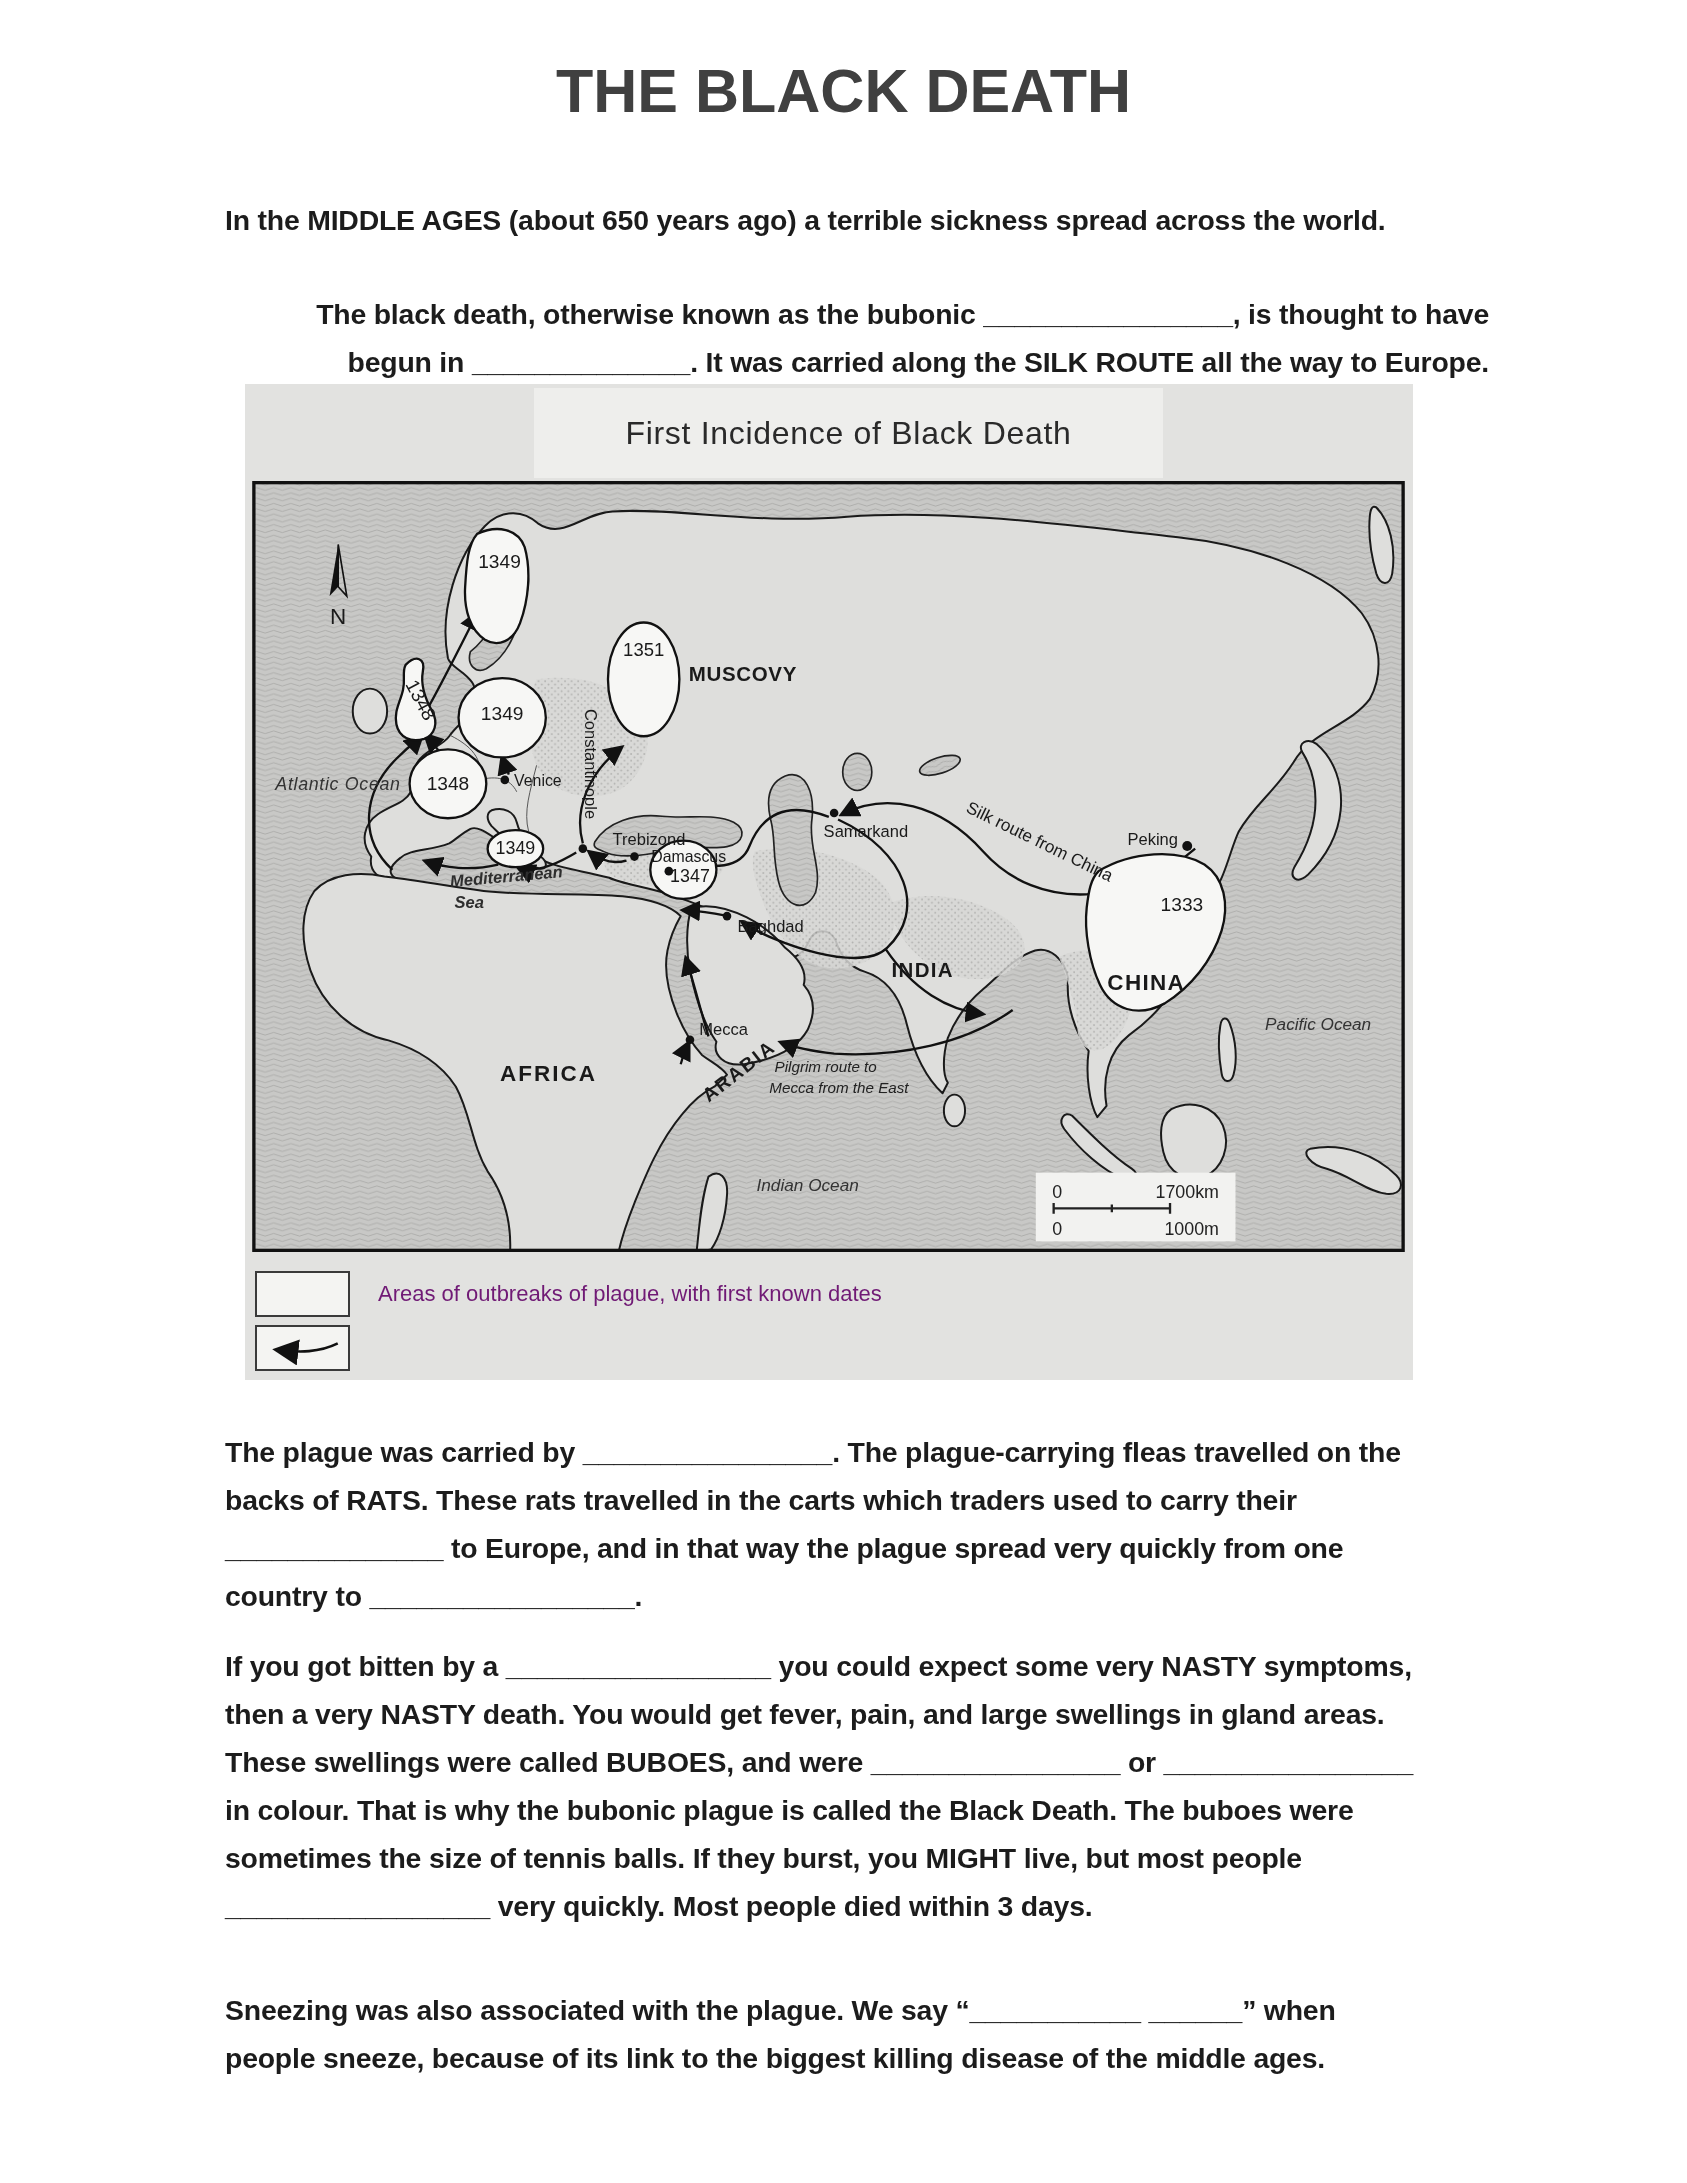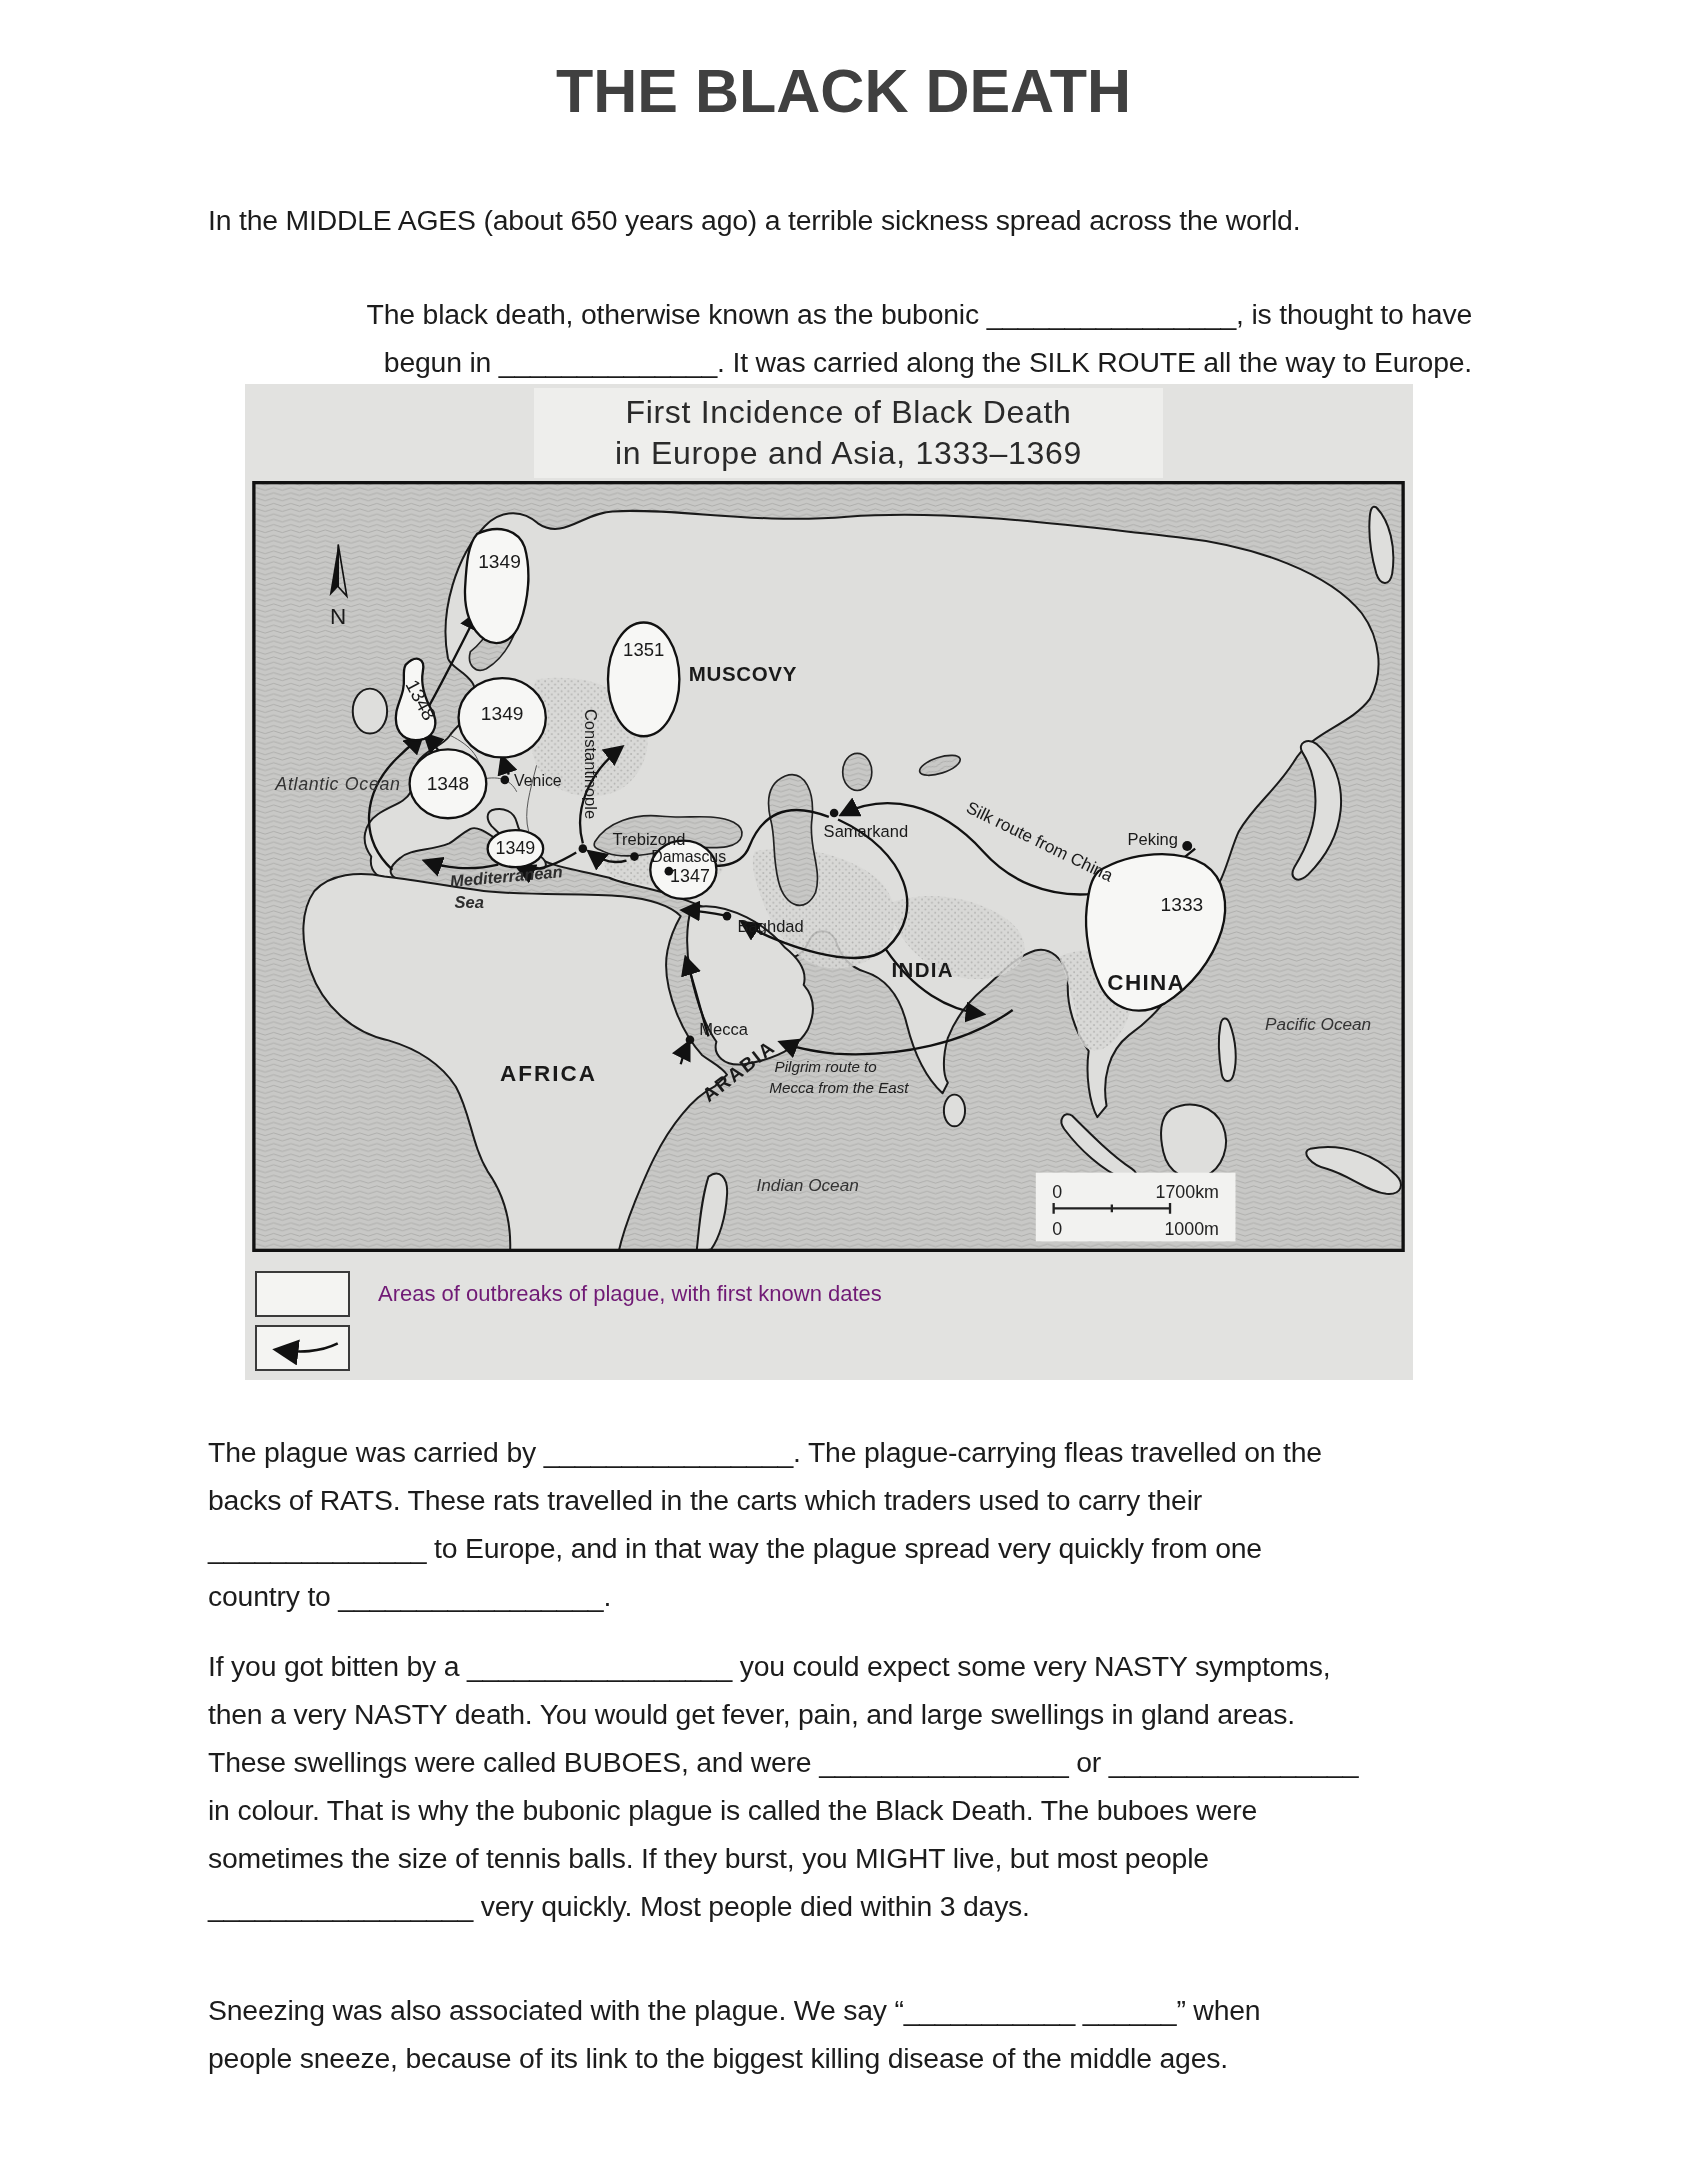--- a/index.html
+++ b/index.html
@@ -5,22 +5,22 @@
   html,body{margin:0;padding:0;}
   body{
     width:1687px;height:2183px;position:relative;background:#ffffff;
     font-family:"Liberation Sans", sans-serif;color:#1c1c1c;
   }
   .page-title{
     position:absolute;top:56px;left:0;right:0;margin:0;
     text-align:center;font-size:61px;font-weight:700;letter-spacing:0;color:#404040;
   }
   .para{
-    position:absolute;left:208px;width:1264px;
-    font-size:28.4px;line-height:48px;white-space:pre-line;letter-spacing:-0.2px;
+    position:absolute;left:225px;width:1264px;
+    font-size:28.4px;line-height:48px;white-space:pre-line;letter-spacing:-0.2px;font-weight:bold;
   }
   #para-intro{top:196px;}
   #para-origin{top:290px;text-align:right;}
   #para-carried{top:1428px;}
   #para-symptoms{top:1642px;}
   #para-sneezing{top:1986px;}
   .figure{
     position:absolute;left:245px;top:384px;width:1168px;height:996px;
     background:#e2e2e0;
   }
@@ -48,21 +48,20 @@
 
 <h1 class="page-title">THE BLACK DEATH</h1>
 
 <div class="para" id="para-intro">In the MIDDLE AGES (about 650 years ago) a terrible sickness spread across the world.</div>
 <div class="para" id="para-origin">The black death, otherwise known as the bubonic ________________, is thought to have
 begun in ______________. It was carried along the SILK ROUTE all the way to Europe.</div>
 
 <div class="figure">
   <div class="figure-title-band">
     <div>First Incidence of Black Death</div>
-    <div>in Europe and Asia, 1333–1369</div>
   </div>
 
   <svg class="map-svg" width="1153" height="771" viewBox="0 0 1743 1166">
     <defs>
       <pattern id="sea" width="26" height="16" patternUnits="userSpaceOnUse">
         <rect width="26" height="16" fill="#c8c8c6"></rect>
         <path d="M0,4 Q6.5,0 13,4 T26,4" stroke="#aaaaa8" fill="none" stroke-width="1.3"></path>
         <path d="M0,12 Q6.5,8 13,12 T26,12" stroke="#aaaaa8" fill="none" stroke-width="1.3"></path>
       </pattern>
       <pattern id="dots" width="10" height="10" patternUnits="userSpaceOnUse">

